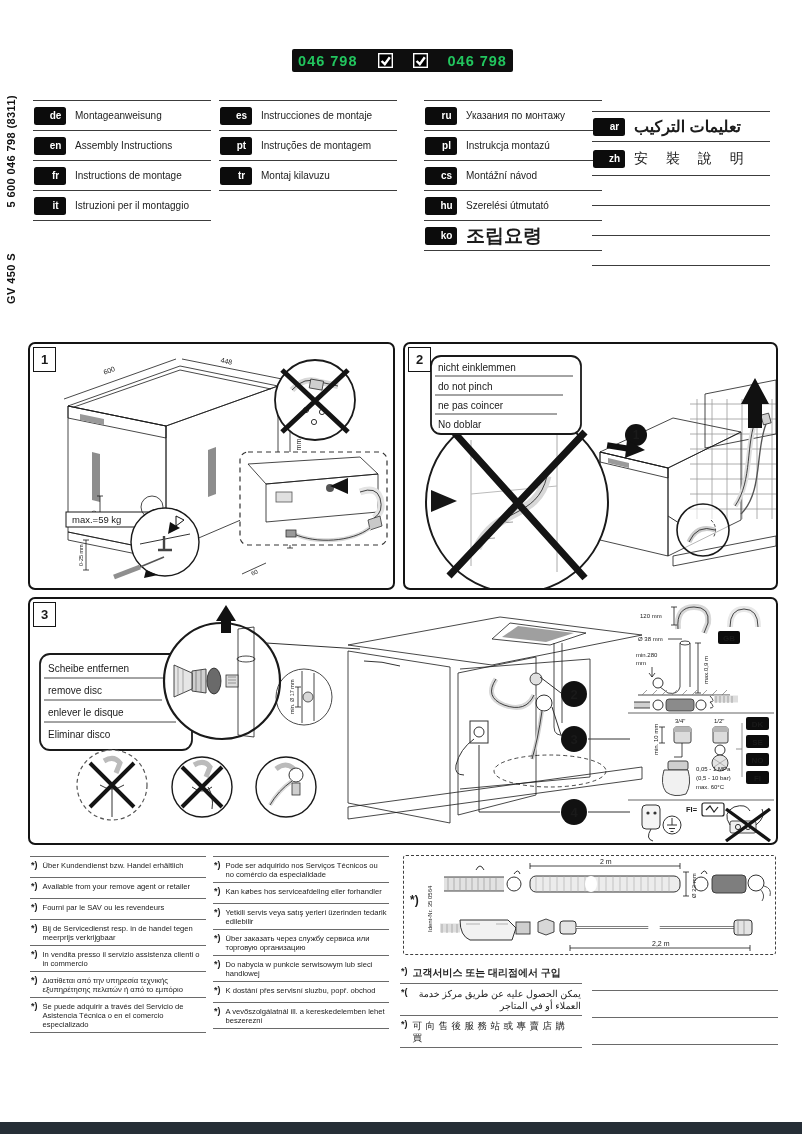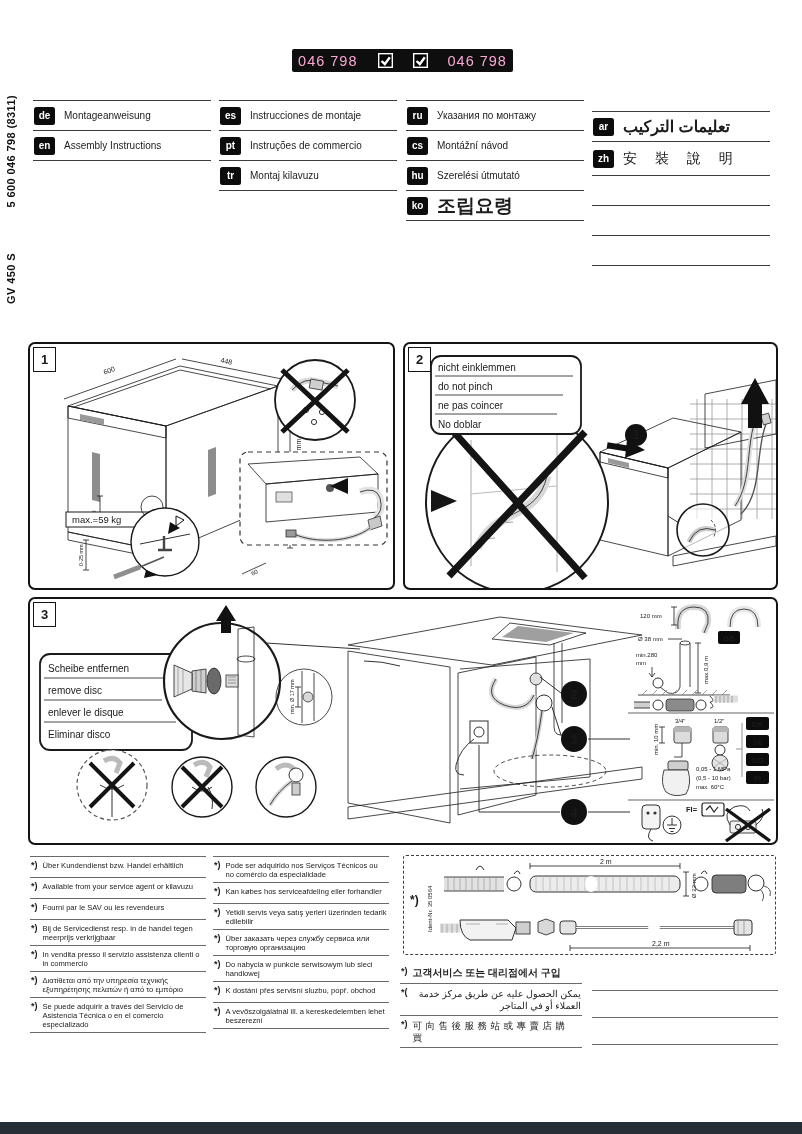--- a/index.html
+++ b/index.html
@@ -2,33 +2,33 @@
 <html><head>
 <meta charset="utf-8">
 <style>
   html,body{margin:0;padding:0;background:#fff;}
   .page{position:relative;width:802px;height:1134px;background:#fff;overflow:hidden;
         font-family:"Liberation Sans",sans-serif;color:#1a1a1a;}
 
   
   .top-badge{position:absolute;left:292px;top:49px;width:221px;height:23px;background:#0e0e0e;
              display:flex;align-items:center;justify-content:center;gap:20px;border-radius:2px;}
-  .top-badge .code{color:#f9a8d4;font-weight:normal;font-size:14.5px;letter-spacing:1px;}
+  .top-badge .code{color:#22c55e;font-weight:bold;font-size:14.5px;letter-spacing:1px;}
   .icon-check{width:15px;height:15px;display:block;}
 
   
   .v-text{position:absolute;writing-mode:vertical-rl;transform:rotate(180deg);
           font-size:11px;font-weight:bold;letter-spacing:.4px;white-space:nowrap;color:#111;}
 
   
   .lang-col{position:absolute;top:100px;width:178px;border-top:1.2px solid #3c3c3c;}
   .lang-row{height:30px;border-bottom:1.2px solid #3c3c3c;display:flex;align-items:center;gap:9px;padding-left:1px;box-sizing:border-box;}
   .lang-row.tall{height:34px;}
   .badge{min-width:21px;height:18px;background:#0c0c0c;color:#fff;font-size:10px;font-weight:bold;
-         display:flex;align-items:center;justify-content:center;border-radius:2.5px;}
+         display:flex;align-items:center;justify-content:center;border-radius:2.5px;padding-left:11px;}
   .lang-label{font-size:10px;color:#1c1c1c;white-space:nowrap;}
   .lang-label.ko{font-size:19px;font-weight:bold;}
   .lang-label.ar{font-size:16px;font-weight:bold;}
   .lang-label.zh{font-size:14px;letter-spacing:7px;}
 
   
   .dbox{position:absolute;border:2px solid #141414;border-radius:7px;background:#fff;box-sizing:border-box;}
   .dbox svg{position:absolute;left:0;top:0;}
   .box-num{position:absolute;left:3px;top:3px;width:21px;height:23px;border:1.6px solid #141414;background:#fff;
            font-weight:bold;font-size:13px;display:flex;align-items:center;justify-content:center;z-index:2;}
@@ -80,39 +80,51 @@
 
   <div class="lang-col" style="left:33px;">
     <div class="lang-row">
       <span class="badge">de</span>
       <span class="lang-label">Montageanweisung</span>
       </div>
     <div class="lang-row">
       <span class="badge">en</span>
       <span class="lang-label">Assembly Instructions</span>
       </div>
+    <div class="lang-row">
+      <span class="badge">fr</span>
+      <span class="lang-label">Instructions de montage</span>
+      </div>
+    <div class="lang-row">
+      <span class="badge">it</span>
+      <span class="lang-label">Istruzioni per il montaggio</span>
+      </div>
   </div>
   <div class="lang-col" style="left:219px;">
     <div class="lang-row">
       <span class="badge">es</span>
       <span class="lang-label">Instrucciones de montaje</span>
       </div>
     <div class="lang-row">
       <span class="badge">pt</span>
-      <span class="lang-label">Instruções de commercio</span>
+      <span class="lang-label">Instruções de montagem</span>
       </div>
     <div class="lang-row">
       <span class="badge">tr</span>
       <span class="lang-label">Montaj kilavuzu</span>
       </div>
   </div>
-  <div class="lang-col" style="left:406px;">
+  <div class="lang-col" style="left:424px;">
     <div class="lang-row">
       <span class="badge">ru</span>
       <span class="lang-label">Указания по монтажу</span>
+      </div>
+    <div class="lang-row">
+      <span class="badge">pl</span>
+      <span class="lang-label">Instrukcja montazú</span>
       </div>
     <div class="lang-row">
       <span class="badge">cs</span>
       <span class="lang-label">Montážní návod</span>
       </div>
     <div class="lang-row">
       <span class="badge">hu</span>
       <span class="lang-label">Szerelési útmutató</span>
       </div>
     <div class="lang-row">
@@ -431,21 +443,21 @@
     </svg>
   </div>
 
   <div class="fn-col" style="left:30px;width:176px;">
     <div class="fn-item">
         <span class="fn-mark">*)</span>
         <span class="fn-text">Über Kundendienst bzw. Handel erhältlich</span>
       </div>
     <div class="fn-item">
         <span class="fn-mark">*)</span>
-        <span class="fn-text">Available from your service agent or kilavuzu</span>
+        <span class="fn-text">Available from your remove agent or retailer</span>
       </div>
     <div class="fn-item">
         <span class="fn-mark">*)</span>
         <span class="fn-text">Fourni par le SAV ou les revendeurs</span>
       </div>
     <div class="fn-item">
         <span class="fn-mark">*)</span>
         <span class="fn-text">Bij de Servicedienst resp. in de handel tegen meerprijs verkrijgbaar</span>
       </div>
     <div class="fn-item">

